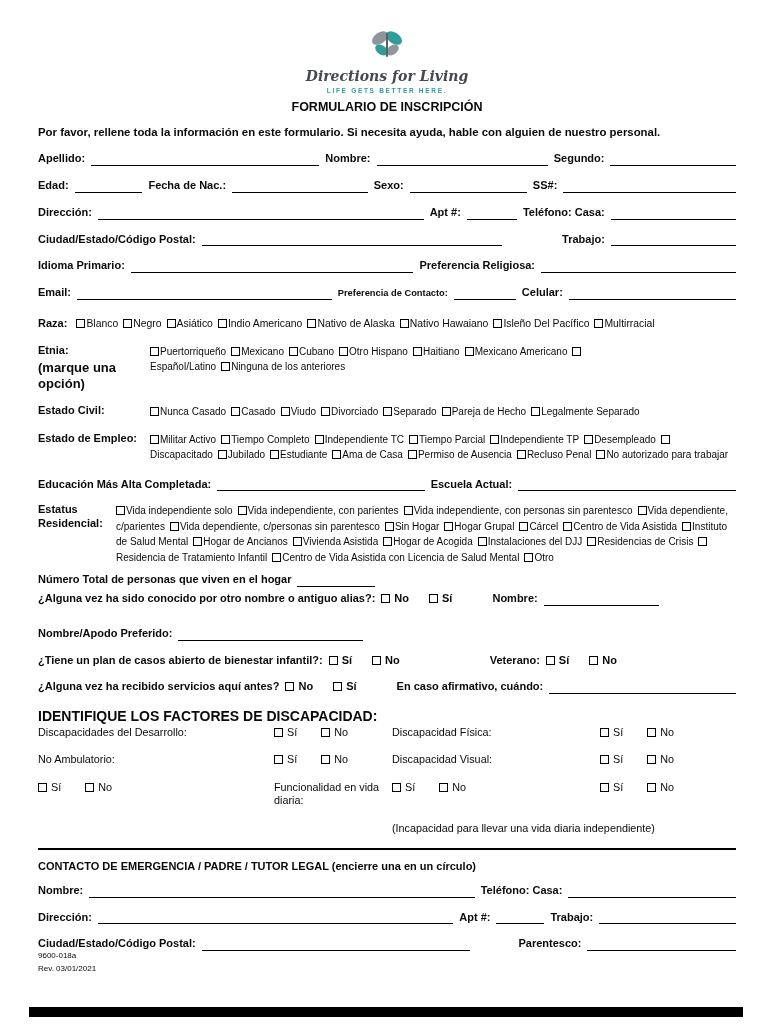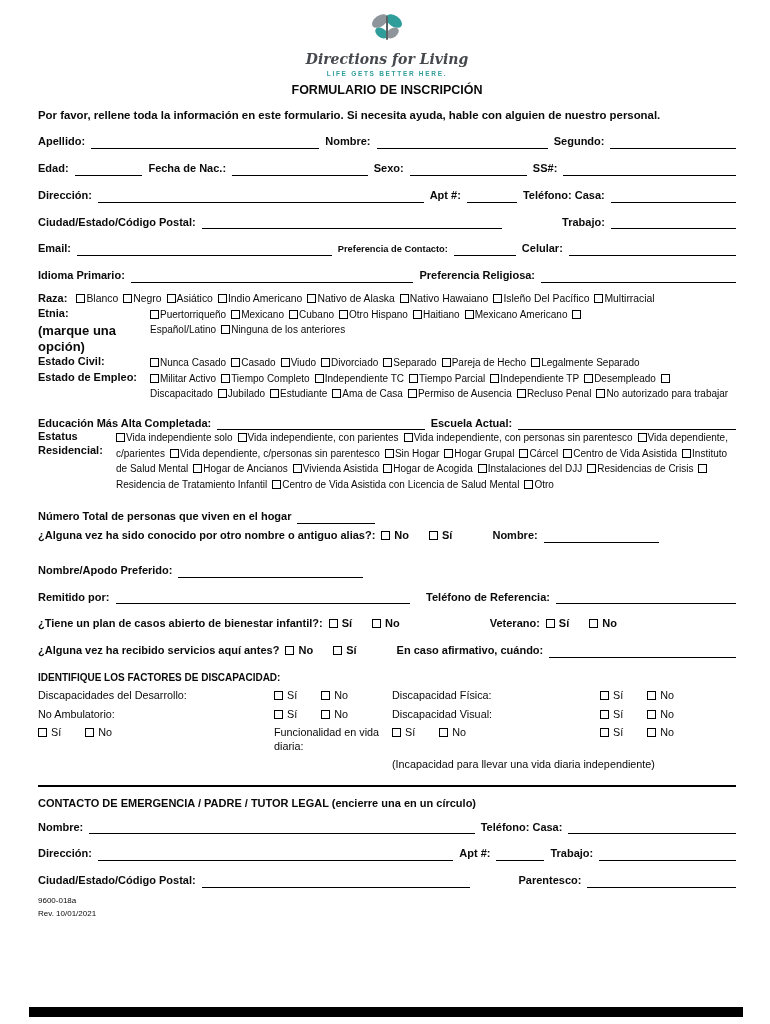--- a/index.html
+++ b/index.html
@@ -3,42 +3,42 @@
 <meta charset="utf-8">
 <style>
   * { box-sizing: border-box; }
   html, body { margin: 0; padding: 0; }
   body {
     width: 770px; height: 1024px; position: relative; overflow: hidden;
     background: #ffffff; color: #0a0a0a;
     font-family: "Liberation Sans", "DejaVu Sans", sans-serif;
     font-size: 11px; line-height: 1.25;
   }
-  .page { padding: 10px 34px 0 38px; }
+  .page { padding: 27px 34px 0 38px; }
   .logo-wrap { text-align: center; }
   .brand-name { font-family: "DejaVu Serif", serif; font-style: italic; font-weight: bold; font-size: 14px; color: #45494d; margin-top: 1px; }
   .tagline { font-size: 6.5px; letter-spacing: 1.7px; color: #2f9e9b; font-weight: bold; margin-top: 2px; }
   .form-title { font-weight: bold; font-size: 12.5px; margin-top: 5px; text-align: center; }
   .instruction { font-weight: bold; font-size: 11.4px; margin-top: 9px; }
   .row { display: flex; align-items: flex-end; gap: 6px; margin-top: 13px; }
   .lbl { font-weight: bold; white-space: nowrap; }
   .line { border-bottom: 1px solid #000; height: 13px; }
   .fill { flex: 1; }
   .small-lbl { font-size: 9.3px; }
   .opts { font-size: 10px; line-height: 1.55; }
   .opt { margin-right: 5px; }
   .cb { display: inline-block; width: 9px; height: 9px; border: 1px solid #000; margin-right: 1px; vertical-align: -1px; background: #fff; }
-  .sec { display: flex; margin-top: 0; align-items: flex-start; }
+  .sec { display: flex; margin-top: 12px; align-items: flex-start; }
   .sec-lbl { font-weight: bold; }
   .tiny-note { font-size: 13px; font-weight: bold; margin-top: 2px; }
   .yn { font-size: 11px; font-weight: bold; white-space: nowrap; }
   .yn .opt { margin-right: 20px; }
   .yn .cb { margin-right: 4px; }
-  .dis-head { margin-top: 14px; font-size: 10px; }
-  .dis-grid { display: grid; grid-template-columns: 236px 118px 208px 1fr; row-gap: 5px; margin-top: 5px; font-size: 10.8px; }
+  .dis-head { margin-top: 14px; font-size: 14px; }
+  .dis-grid { display: grid; grid-template-columns: 236px 118px 208px 1fr; row-gap: 14px; font-size: 10.8px; }
   .dis-grid .yn { font-size: 10.8px; font-weight: 400; }
   .dis-grid .yn .opt { margin-right: 24px; }
   .sep { border: none; border-top: 2px solid #000; margin: 13px 0 0 0; }
   .footer-text { font-size: 8px; margin-top: 3px; }
   .bottom-bar { position: absolute; left: 29px; right: 27px; bottom: 7px; height: 10px; background: #000; }
 </style>
 </head>
 <body>
 
 <div class="page">
@@ -89,36 +89,36 @@
 
   <div class="row">
     <span class="lbl">Ciudad/Estado/Código Postal:</span>
     <span class="line" style="flex:2.4"></span>
     <span style="flex:0 0 48px"></span>
     <span class="lbl">Trabajo:</span>
     <span class="line" style="flex:1"></span>
   </div>
 
   <div class="row">
+    <span class="lbl">Idioma Primario:</span>
+    <span class="line" style="flex:1.45"></span>
+    <span class="lbl">Preferencia Religiosa:</span>
+    <span class="line" style="flex:1"></span>
+  </div>
+
+  <div class="row">
     <span class="lbl">Email:</span>
     <span class="line" style="flex:1.6"></span>
     <span class="lbl small-lbl">Preferencia de Contacto:</span>
     <span class="line" style="flex:0 0 62px"></span>
     <span class="lbl">Celular:</span>
     <span class="line" style="flex:1.05"></span>
   </div>
 
-  <div class="row">
-    <span class="lbl">Idioma Primario:</span>
-    <span class="line" style="flex:1.45"></span>
-    <span class="lbl">Preferencia Religiosa:</span>
-    <span class="line" style="flex:1"></span>
-  </div>
-
-  <div style="margin-top:8px">
+  <div style="margin-top:16px">
     <span class="lbl" style="margin-right:6px">Raza:</span>
     <span class="opts" style="font-size:10.4px"><span class="opt"><span class="cb"></span><span>Blanco</span></span><span class="opt"><span class="cb"></span><span>Negro</span></span><span class="opt"><span class="cb"></span><span>Asiático</span></span><span class="opt"><span class="cb"></span><span>Indio Americano</span></span><span class="opt"><span class="cb"></span><span>Nativo de Alaska</span></span><span class="opt"><span class="cb"></span><span>Nativo Hawaiano</span></span><span class="opt"><span class="cb"></span><span>Isleño Del Pacífico</span></span><span class="opt"><span class="cb"></span><span>Multirracial</span></span></span>
   </div>
 
   <div class="sec">
     <div style="flex:0 0 112px">
       <div class="sec-lbl">Etnia:</div>
       <div class="tiny-note">(marque una opción)</div>
     </div>
     <div class="opts" style="flex:0 1 472px"><span class="opt"><span class="cb"></span><span>Puertorriqueño</span></span><span class="opt"><span class="cb"></span><span>Mexicano</span></span><span class="opt"><span class="cb"></span><span>Cubano</span></span><span class="opt"><span class="cb"></span><span>Otro Hispano</span></span><span class="opt"><span class="cb"></span><span>Haitiano</span></span><span class="opt"><span class="cb"></span><span>Mexicano Americano</span></span><span class="opt"><span class="cb"></span><span>Español/Latino</span></span><span class="opt"><span class="cb"></span><span>Ninguna de los anteriores</span></span></div>
@@ -139,46 +139,40 @@
     <span class="line" style="flex:1"></span>
     <span class="lbl">Escuela Actual:</span>
     <span class="line" style="flex:1.05"></span>
   </div>
 
   <div class="sec">
     <div class="sec-lbl" style="flex:0 0 78px">Estatus Residencial:</div>
     <div class="opts" style="flex:1"><span class="opt"><span class="cb"></span><span>Vida independiente solo</span></span><span class="opt"><span class="cb"></span><span>Vida independiente, con parientes</span></span><span class="opt"><span class="cb"></span><span>Vida independiente, con personas sin parentesco</span></span><span class="opt"><span class="cb"></span><span>Vida dependiente, c/parientes</span></span><span class="opt"><span class="cb"></span><span>Vida dependiente, c/personas sin parentesco</span></span><span class="opt"><span class="cb"></span><span>Sin Hogar</span></span><span class="opt"><span class="cb"></span><span>Hogar Grupal</span></span><span class="opt"><span class="cb"></span><span>Cárcel</span></span><span class="opt"><span class="cb"></span><span>Centro de Vida Asistida</span></span><span class="opt"><span class="cb"></span><span>Instituto de Salud Mental</span></span><span class="opt"><span class="cb"></span><span>Hogar de Ancianos</span></span><span class="opt"><span class="cb"></span><span>Vivienda Asistida</span></span><span class="opt"><span class="cb"></span><span>Hogar de Acogida</span></span><span class="opt"><span class="cb"></span><span>Instalaciones del DJJ</span></span><span class="opt"><span class="cb"></span><span>Residencias de Crisis</span></span><span class="opt"><span class="cb"></span><span>Residencia de Tratamiento Infantil</span></span><span class="opt"><span class="cb"></span><span>Centro de Vida Asistida con Licencia de Salud Mental</span></span><span class="opt"><span class="cb"></span><span>Otro</span></span></div>
   </div>
 
-  <div class="row" style="margin-top:18px">
+  <div class="row" style="margin-top:8px">
     <span class="lbl">Número Total de personas que viven en el hogar</span>
     <span class="line" style="flex:0 0 78px"></span>
     <span class="fill"></span>
   </div>
 
   <div class="row" style="margin-top:5px">
     <span class="lbl">¿Alguna vez ha sido conocido por otro nombre o antiguo alias?:</span>
     <span class="yn"><span class="opt"><span class="cb"></span><span>No</span></span><span class="opt"><span class="cb"></span><span>Sí</span></span></span>
     <span class="lbl" style="margin-left:14px">Nombre:</span>
     <span class="line" style="flex:0 0 115px"></span>
     <span class="fill"></span>
   </div>
 
   <div class="row" style="margin-top:21px">
     <span class="lbl">Nombre/Apodo Preferido:</span>
     <span class="line" style="flex:0 0 185px"></span>
     <span class="fill"></span>
   </div>
 
-  <div class="row">
-    <span class="lbl">Remitido por:</span>
-    <span class="line" style="flex:1.8"></span>
-    <span class="lbl" style="margin-left:10px">Teléfono de Referencia:</span>
-    <span class="line" style="flex:1.1"></span>
-  </div>
 
   <div class="row">
     <span class="lbl">¿Tiene un plan de casos abierto de bienestar infantil?:</span>
     <span class="yn"><span class="opt"><span class="cb"></span><span>Sí</span></span><span class="opt"><span class="cb"></span><span>No</span></span></span>
     <span class="lbl" style="margin-left:64px">Veterano:</span>
     <span class="yn"><span class="opt"><span class="cb"></span><span>Sí</span></span><span class="opt"><span class="cb"></span><span>No</span></span></span>
     <span class="fill"></span>
   </div>
 
   <div class="row">
@@ -230,18 +224,18 @@
   </div>
 
   <div class="row">
     <span class="lbl">Ciudad/Estado/Código Postal:</span>
     <span class="line" style="flex:1.9"></span>
     <span style="flex:0 0 36px"></span>
     <span class="lbl">Parentesco:</span>
     <span class="line" style="flex:1.05"></span>
   </div>
 
-  <div class="footer-text" style="margin-top:8px">9600-018a</div>
-  <div class="footer-text">Rev. 10/01/2021</div>
+  <div class="footer-text" style="margin-top:0">9600-018a</div>
+  <div class="footer-text">Rev. 03/01/2021</div>
 
 </div>
 
 <div class="bottom-bar"></div>
 
 </body></html>

